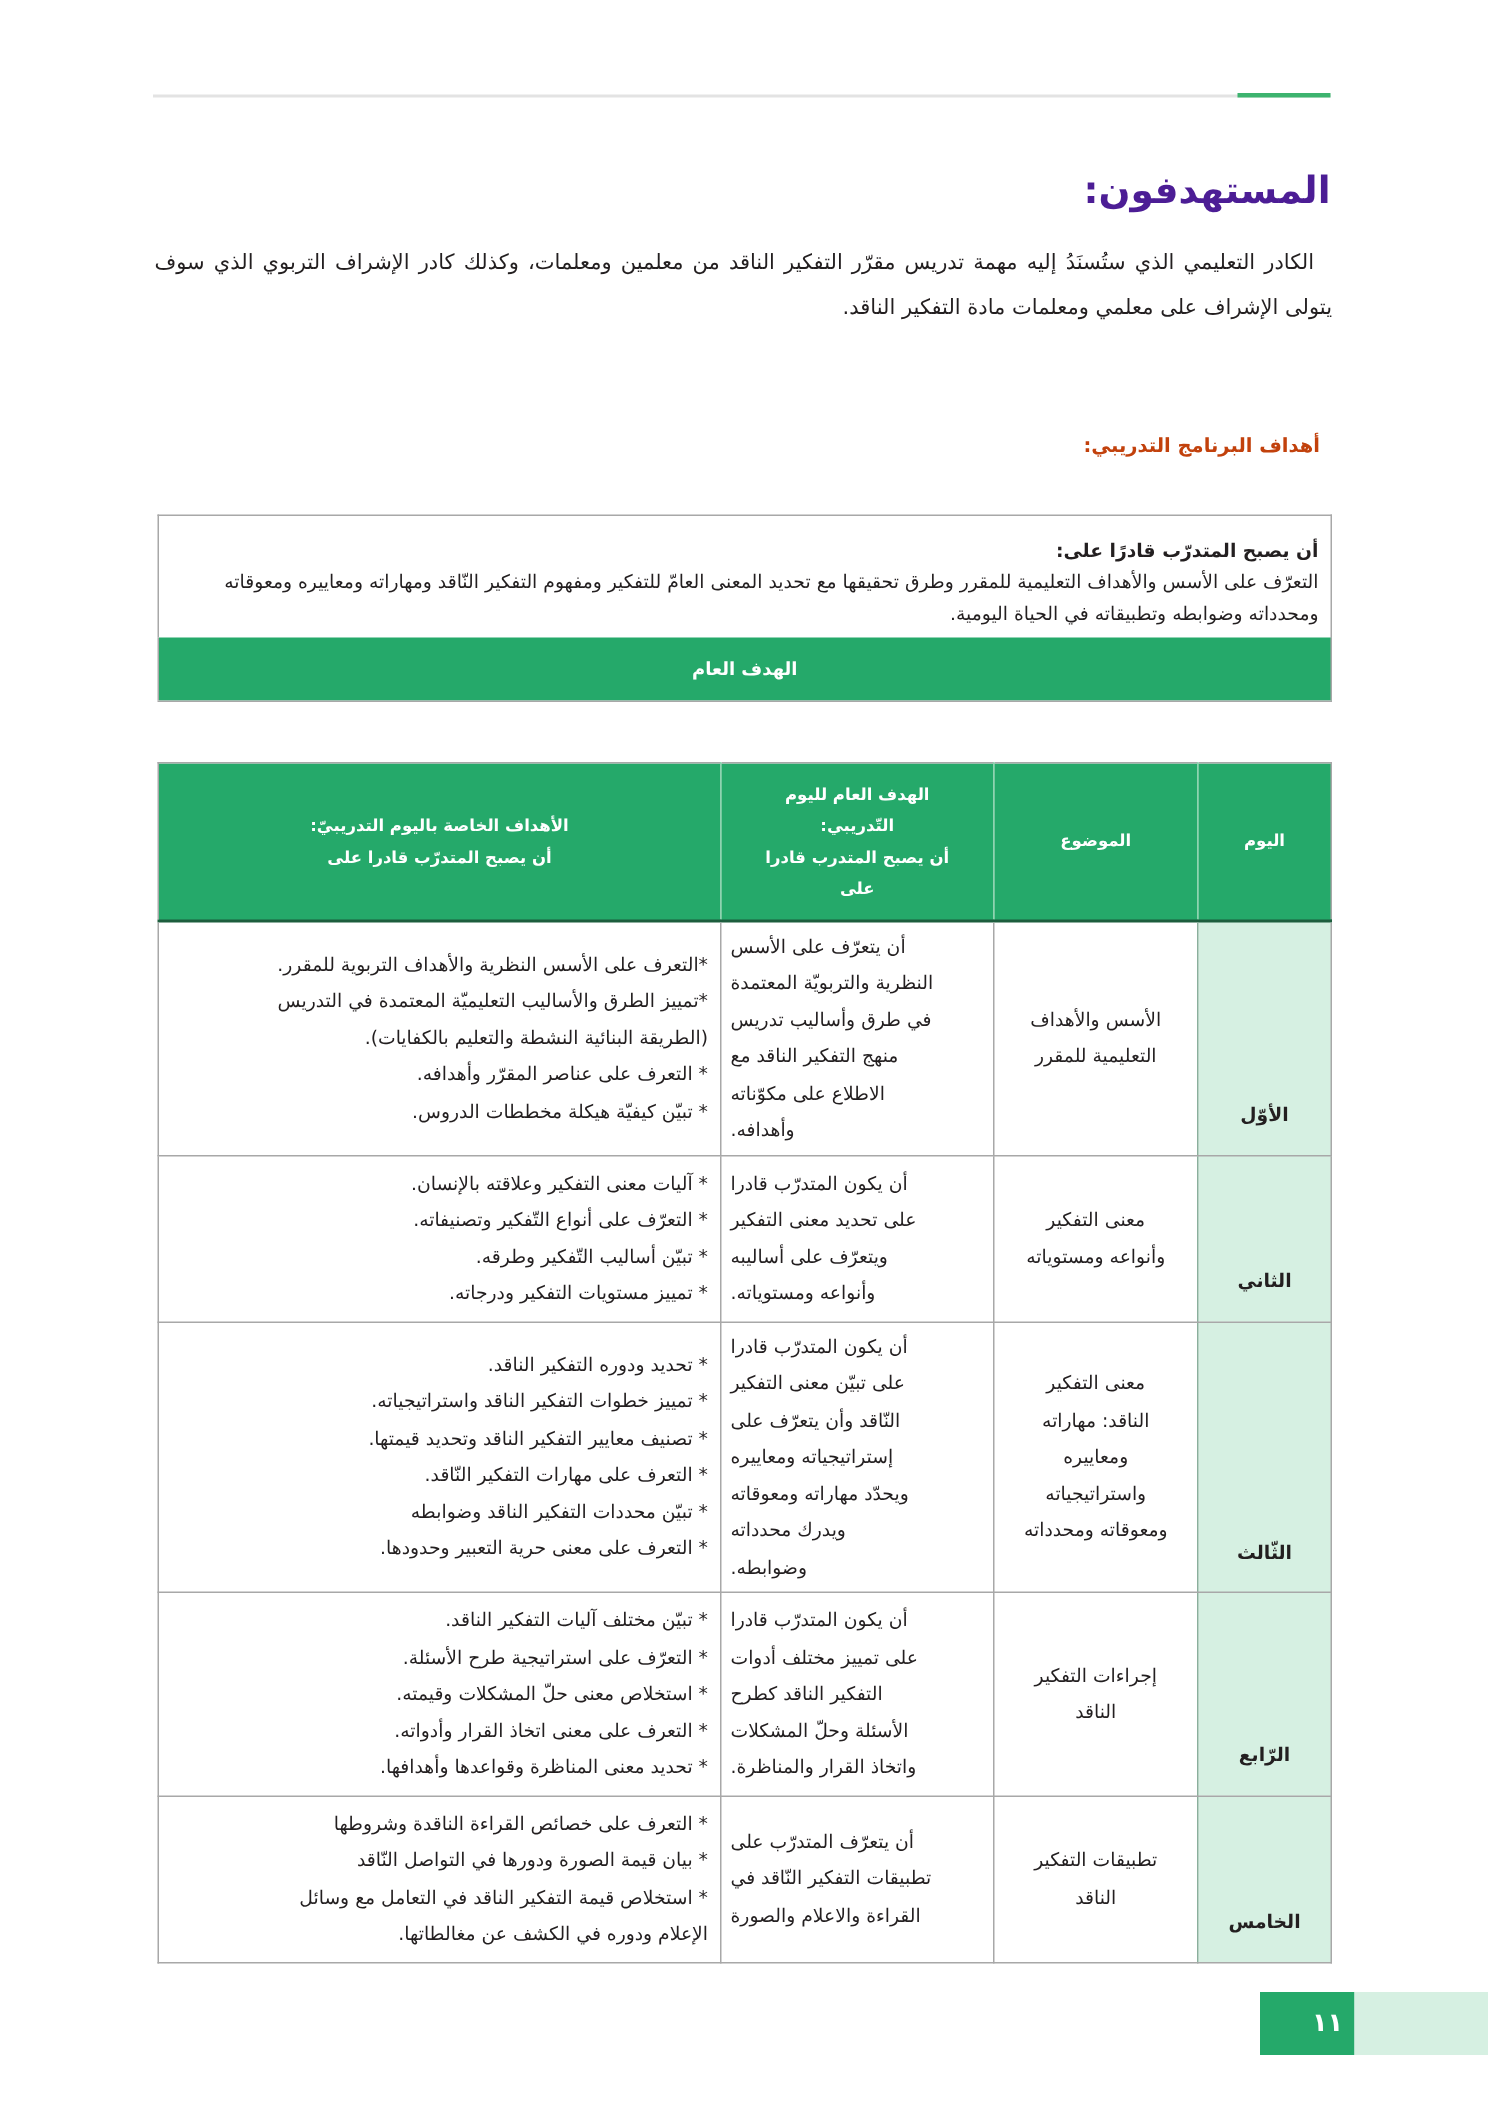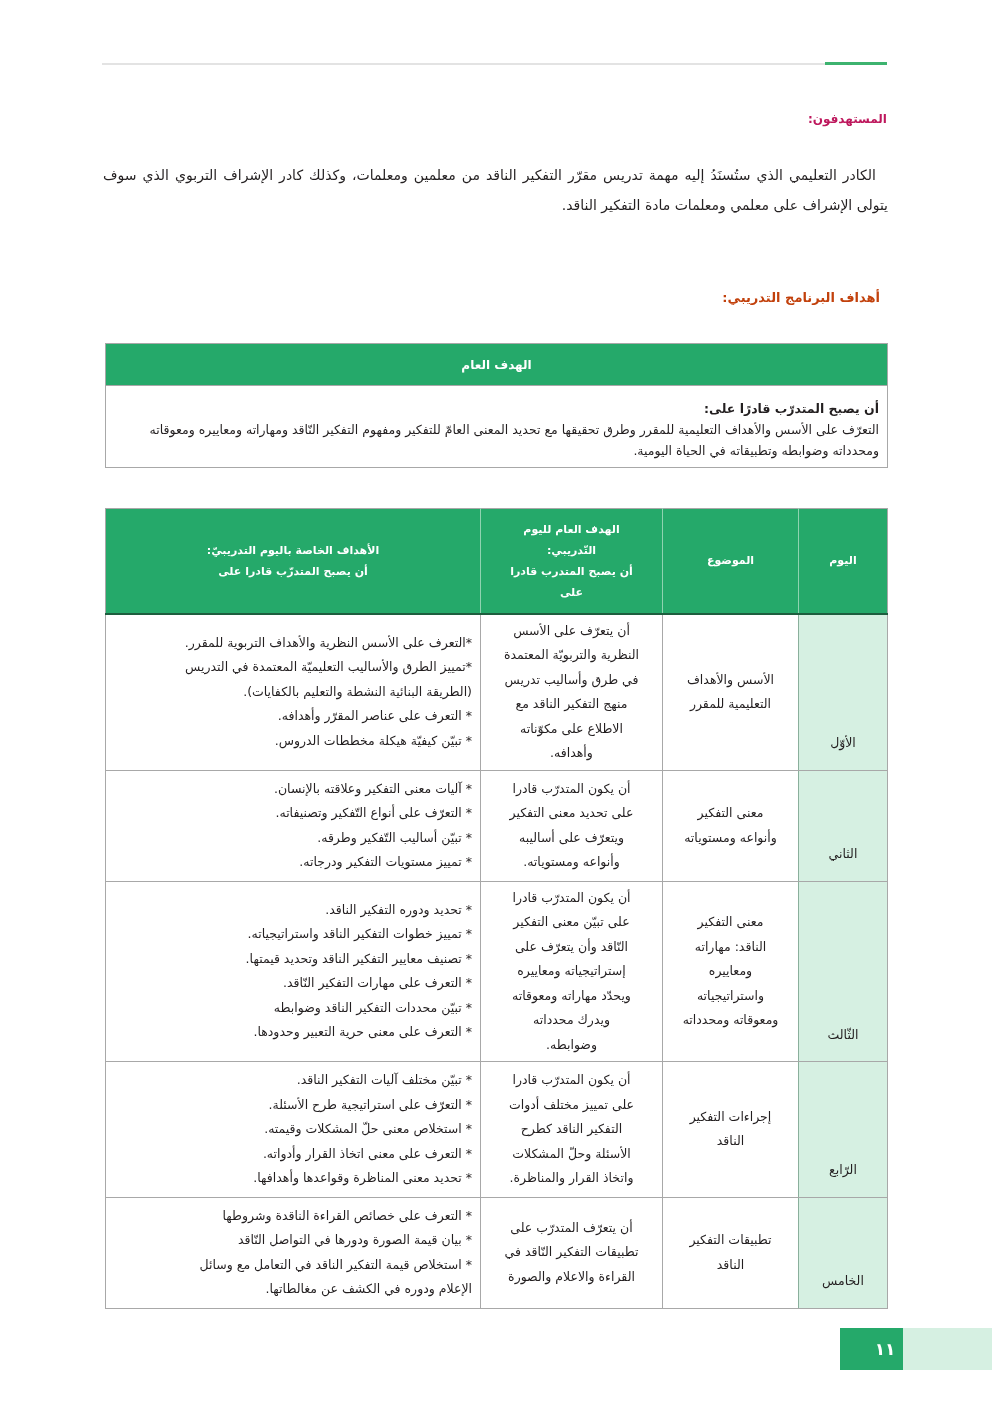--- a/index.html
+++ b/index.html
@@ -16,21 +16,21 @@
       position: absolute; top: 63px; left: 102px; width: 785px; height: 2px;
       background: #e3e3e3;
     }
     .top-rule-accent {
       position: absolute; top: 62px; left: 825px; width: 62px; height: 3px;
       background: #3db36f;
     }
 
     .section-title {
       position: absolute; top: 112px; right: 105px;
-      font-size: 12px; font-weight: bold; color: #be185d;
+      font-size: 25px; font-weight: bold; color: #4c1d95;
       direction: rtl;
     }
 
     .intro {
       position: absolute; top: 160px; left: 103px; width: 785px;
       font-size: 14px; line-height: 30px; text-align: justify;
       text-align-last: right; direction: rtl; color: #231f20;
       text-indent: 12px;
     }
 
@@ -66,26 +66,26 @@
       font-size: 11px; line-height: 21px; text-align: center;
       border-left: 1px solid #8fd3b0; height: 105px; padding: 4px 6px;
       border-bottom: 2px solid #1d5e3e;
     }
     .days-table th:last-child { border-left: none; margin-top: 12px; }
     .days-table td {
       border: 1px solid #a8a8a8; vertical-align: middle;
       font-size: 12.5px; line-height: 24.5px; color: #231f20;
     }
     .days-table td.day {
-      background: #d6f0e2; text-align: center; font-weight: normal;
+      background: #d6f0e2; text-align: center; font-weight: bold;
       width: 89px; vertical-align: bottom; padding-bottom: 14px;
       border-left: 1px solid #8aaf9c;
     }
     .days-table td.topic { text-align: center; width: 136px; padding: 4px 6px; }
-    .days-table td.dgoal { text-align: center; width: 182px; padding: 4px 18px; }
+    .days-table td.dgoal { text-align: left; width: 182px; padding: 4px 6px; }
     .days-table td.spec { text-align: right; padding: 6px 8px 6px 8px; }
     .spec-line { display: block; white-space: nowrap; }
     .cell-line { display: block; }
 
     .col-day { width: 89px; }
     .col-topic { width: 136px; }
     .col-dgoal { width: 182px; }
 
     .page-num-box {
       position: absolute; top: 1328px; left: 840px; width: 63px; height: 42px;
@@ -105,27 +105,27 @@
   <div class="top-rule-accent"></div>
 
   <h1 class="section-title">المستهدفون:</h1>
   <p class="intro">الكادر التعليمي الذي ستُسنَدُ إليه مهمة تدريس مقرّر التفكير الناقد من معلمين ومعلمات، وكذلك كادر الإشراف التربوي الذي سوف يتولى الإشراف على معلمي ومعلمات مادة التفكير الناقد.</p>
 
   <h2 class="goals-title">أهداف البرنامج التدريبي:</h2>
 
   <table class="general-table">
     <tbody>
         <tr>
-      <th class="gh">الهدف العام</th>
-    </tr>
-    <tr>
       <td class="gb">
         <span class="lead">أن يصبح المتدرّب قادرًا على:</span>
         <span>التعرّف على الأسس والأهداف التعليمية للمقرر وطرق تحقيقها مع تحديد المعنى العامّ للتفكير ومفهوم التفكير النّاقد ومهاراته ومعاييره ومعوقاته ومحدداته وضوابطه وتطبيقاته في الحياة اليومية.</span>
       </td>
+    </tr>
+    <tr>
+      <th class="gh">الهدف العام</th>
     </tr>
   </tbody>
     </table>
 
   <table class="days-table">
     <thead>
       <tr>
         <th class="col-day">اليوم</th>
         <th class="col-topic">الموضوع</th>
         <th class="col-dgoal">

